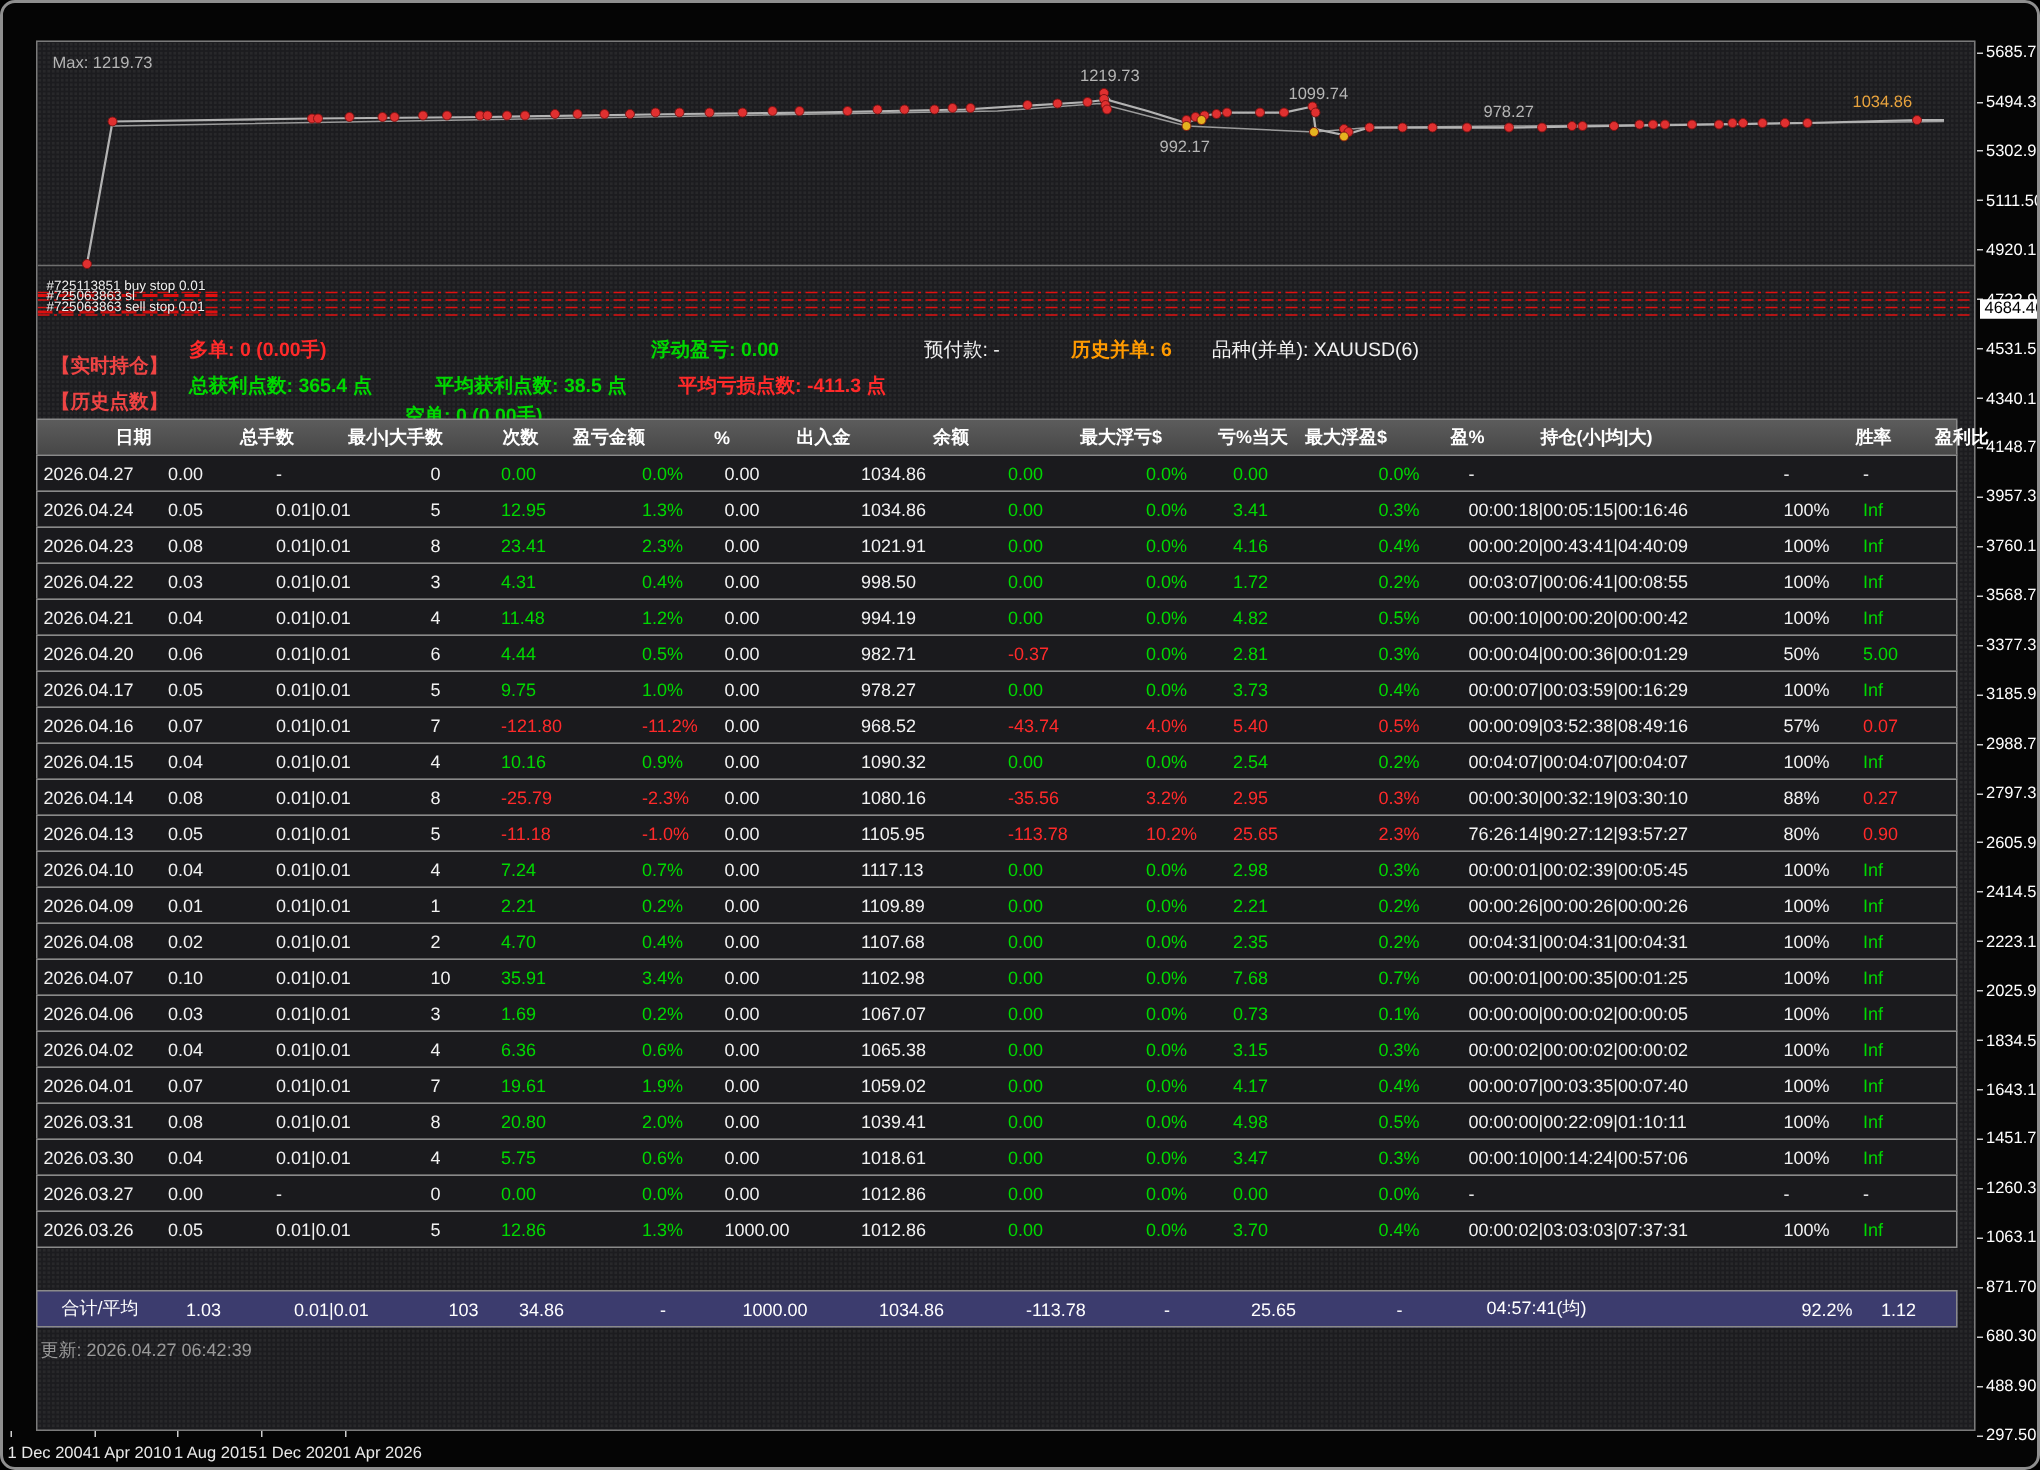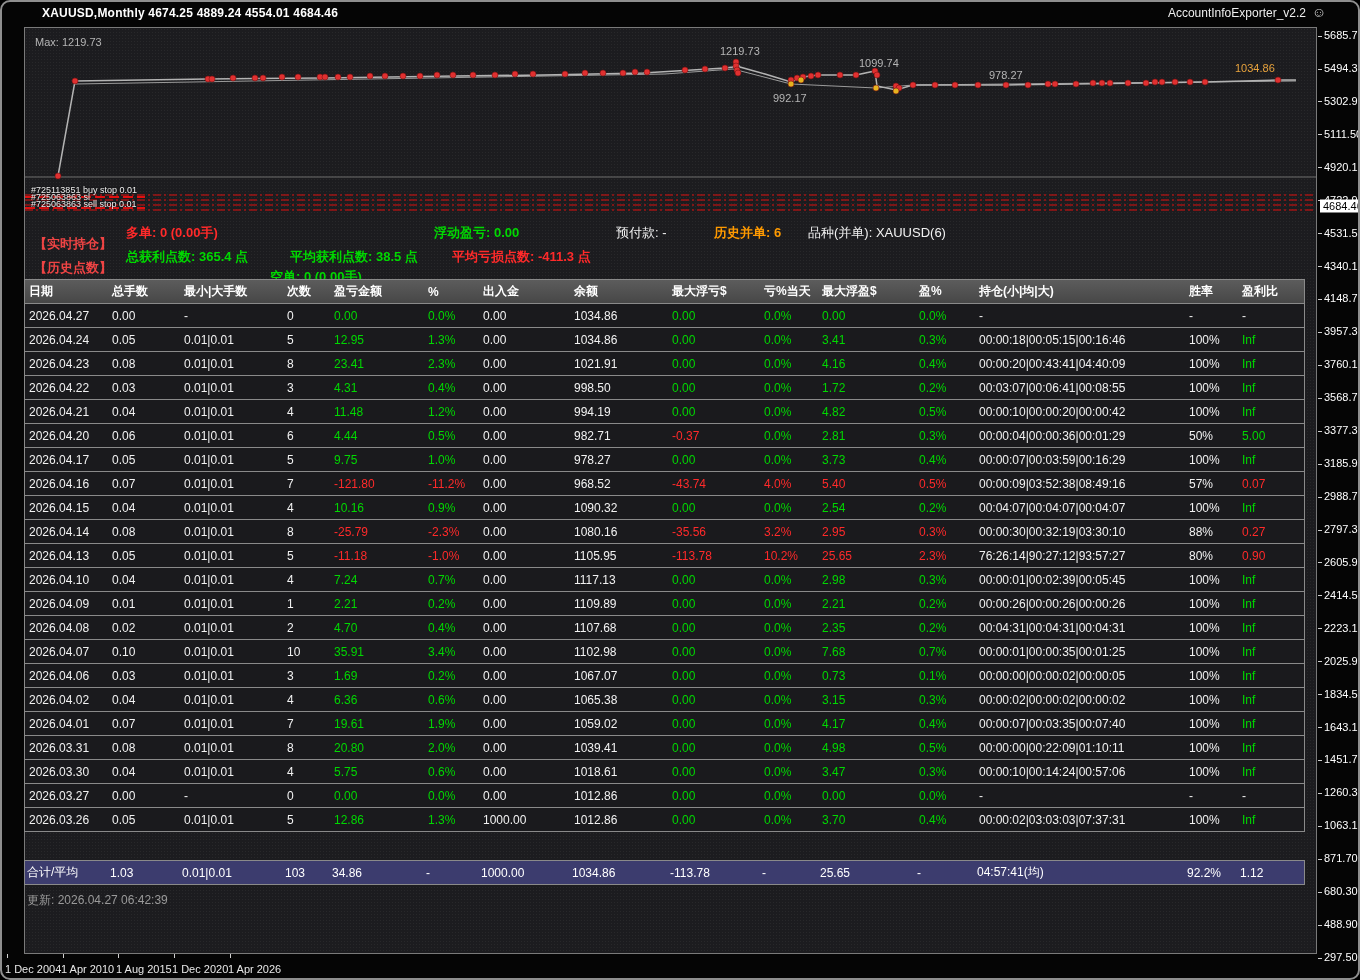--- a/index.html
+++ b/index.html
@@ -34,39 +34,34 @@
   .panel-item{position:absolute;font-size:13px;white-space:nowrap;font-weight:bold;}
   .c-yellow{color:#ef4444;margin-top:12px;}
   .c-red{color:#ff2a2a;}
   .c-green{color:#00d800;}
   .c-orange{color:#ff9a00;}
   .c-white{color:#f2f2f2;}
   
   .stat-table{position:absolute;left:22px;top:277px;width:1281px;}
   .t-row{display:grid;grid-template-columns:83px 72px 103px 47px 94px 55px 91px 98px 92px 58px 97px 60px 210px 53px 65px;
     height:25px;align-items:center;background:#1a1a1d;border:1px solid #8a8a8a;margin-top:-1px;}
-  .t-row.header{background:linear-gradient(#5c5c5c,#474747);margin-top:0;}
+  .t-row.header{background:linear-gradient(#5c5c5c,#474747);margin-top:0;padding-left:48px;}
   .t-row.header span{color:#fff;font-weight:bold;}
   .t-row span{font-size:12px;padding-left:4px;white-space:nowrap;overflow:hidden;}
   .totals-row{position:absolute;left:22px;top:858px;width:1281px;display:grid;
     grid-template-columns:83px 72px 103px 47px 94px 55px 91px 98px 92px 58px 97px 60px 210px 53px 65px;
     height:25px;align-items:center;background:#3c3c6e;border:1px solid #8a8a8a;}
-  .totals-row span{font-size:12px;color:#fff;padding-left:2px;white-space:nowrap;}
+  .totals-row span{font-size:12px;color:#fff;padding-left:16px;white-space:nowrap;}
   .update-line{position:absolute;left:25px;top:890px;color:#9a9a9a;font-size:12px;}
 </style>
 </head>
 <body>
 
 <div class="window">
 
-  <div class="titlebar">
-    <div class="sym-title">XAUUSD,Monthly  4674.25 4889.24 4554.01 4684.46</div>
-    <div class="exporter">AccountInfoExporter_v2.2</div>
-    <div class="smiley">☺</div>
-  </div>
 
   <div class="chart-region">
     <svg class="chart-svg" width="1291" height="220">
 
       <line x1="0" y1="149" x2="1291" y2="149" stroke="#6f6f6f" stroke-width="1"></line>
 
       <g stroke="#e01010" stroke-width="1" stroke-dasharray="8,3,2,3">
         <line x1="0" y1="167" x2="1291" y2="167"></line>
         <line x1="0" y1="172" x2="1291" y2="172"></line>
         <line x1="0" y1="177" x2="1291" y2="177"></line>

